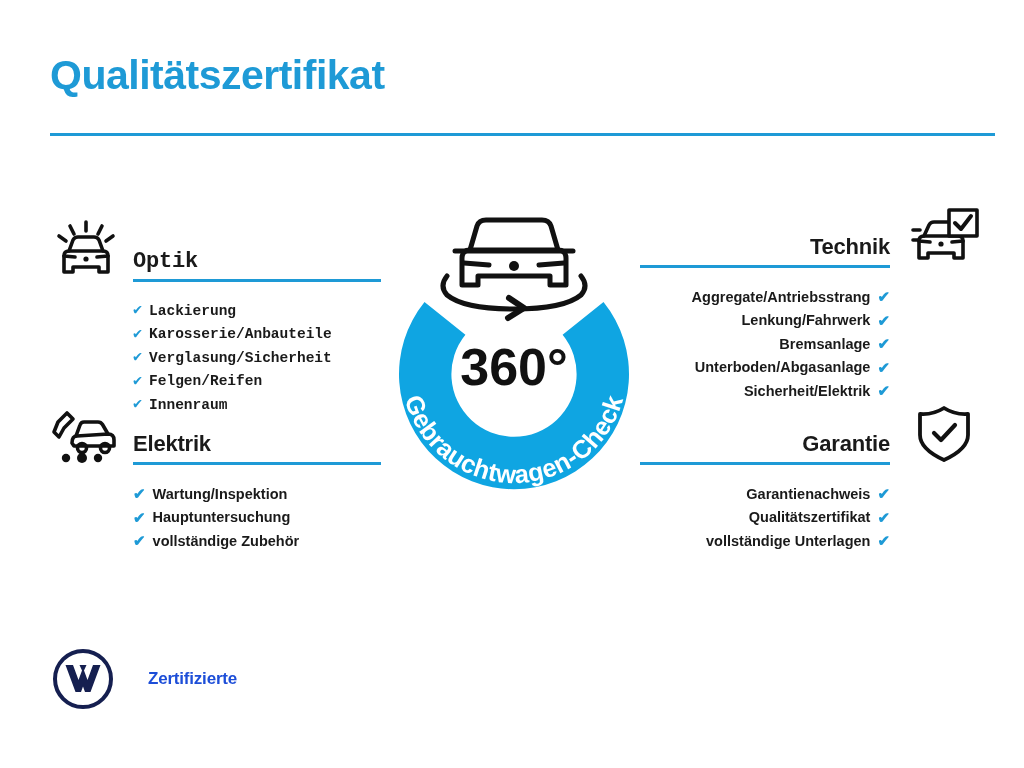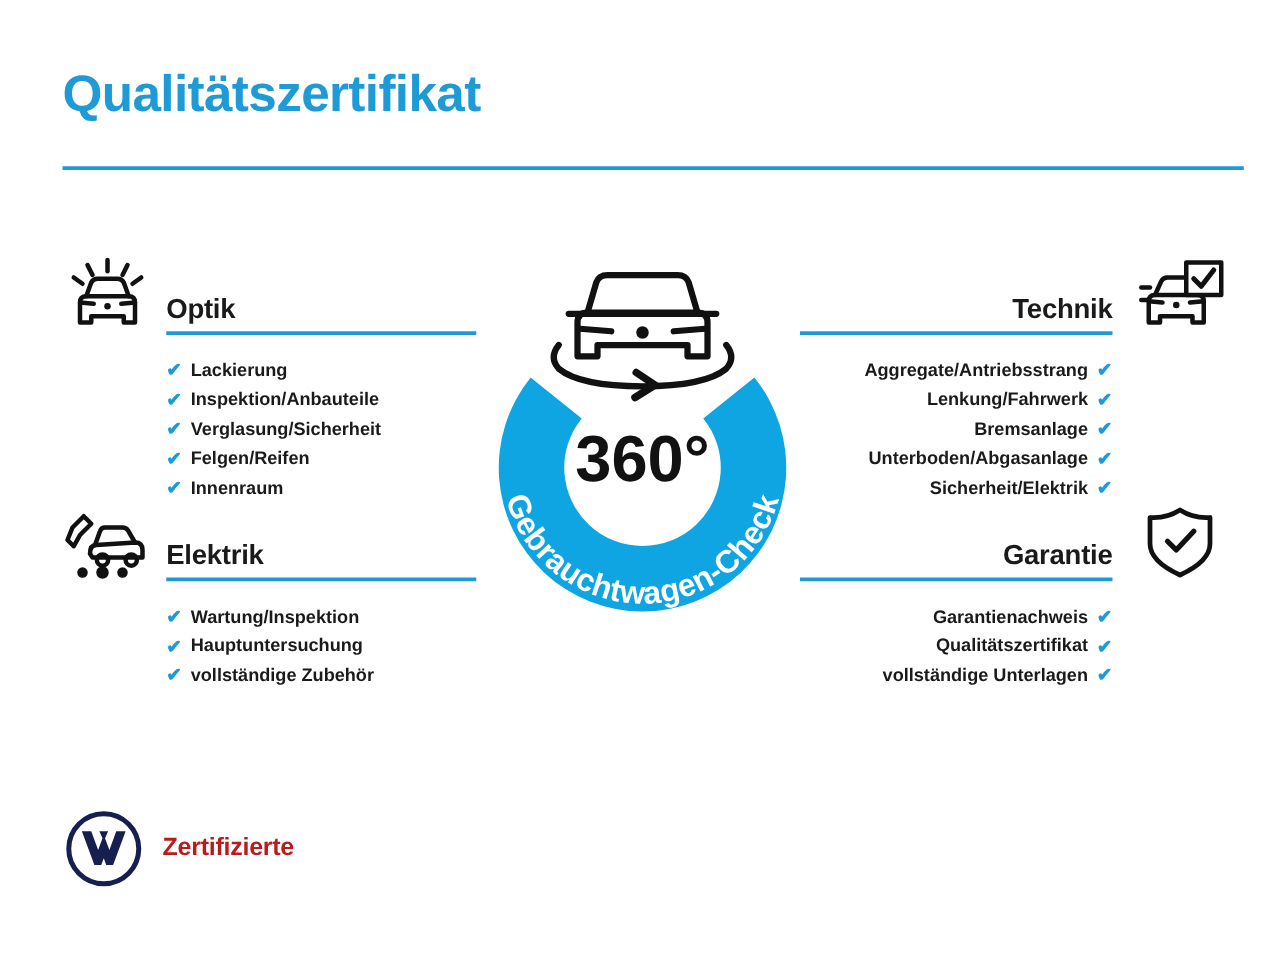--- a/index.html
+++ b/index.html
@@ -31,21 +31,21 @@
     position: absolute;
     left: 50px; top: 133px;
     width: 945px; height: 3px;
     background: #1E9AD6;
   }
 
   
   .section {
     position: absolute;
   }
-  .sec-optik   { left: 44px;  top: 206px;  width: 340px; }
+  .sec-optik   { left: 44px;  top: 220px;  width: 340px; font-family: Liberation Mono, monospace; }
   .sec-wartung { left: 44px;  top: 403px;  width: 340px; }
   .sec-technik { left: 640px; top: 206px;  width: 345px; }
   .sec-garantie{ left: 640px; top: 403px;  width: 345px; }
 
   .sec-head {
     position: relative;
     height: 68px;
   }
   .sec-title {
     position: absolute;
@@ -115,24 +115,24 @@
   
   .footer-logo {
     position: absolute;
     left: 52px; top: 648px;
     display: flex;
     align-items: center;
   }
   .vw-mark { width: 62px; height: 62px; }
   .vw-mark svg { display: block; width: 100%; height: 100%; }
   .vw-text {
-    margin-left: 16px;
-    font-size: 20px;
-    font-weight: bold;
-    color: #b91c1c;
+    margin-left: 34px;
+    font-size: 17px;
+    font-weight: bold;
+    color: #1d4ed8;
     line-height: 1.28;
     letter-spacing: -0.2px;
   }
   .vw-text div { white-space: nowrap; }
 </style>
 </head>
 <body>
 
 <div class="page">
 
@@ -158,21 +158,21 @@
       <div class="sec-title">Optik</div>
       <div class="sec-underline"></div>
     </div>
     <ul class="item-list">
       <li class="item">
         <span class="check">✔</span>
         <span>Lackierung</span>
       </li>
       <li class="item">
         <span class="check">✔</span>
-        <span>Inspektion/Anbauteile</span>
+        <span>Karosserie/Anbauteile</span>
       </li>
       <li class="item">
         <span class="check">✔</span>
         <span>Verglasung/Sicherheit</span>
       </li>
       <li class="item">
         <span class="check">✔</span>
         <span>Felgen/Reifen</span>
       </li>
       <li class="item">

